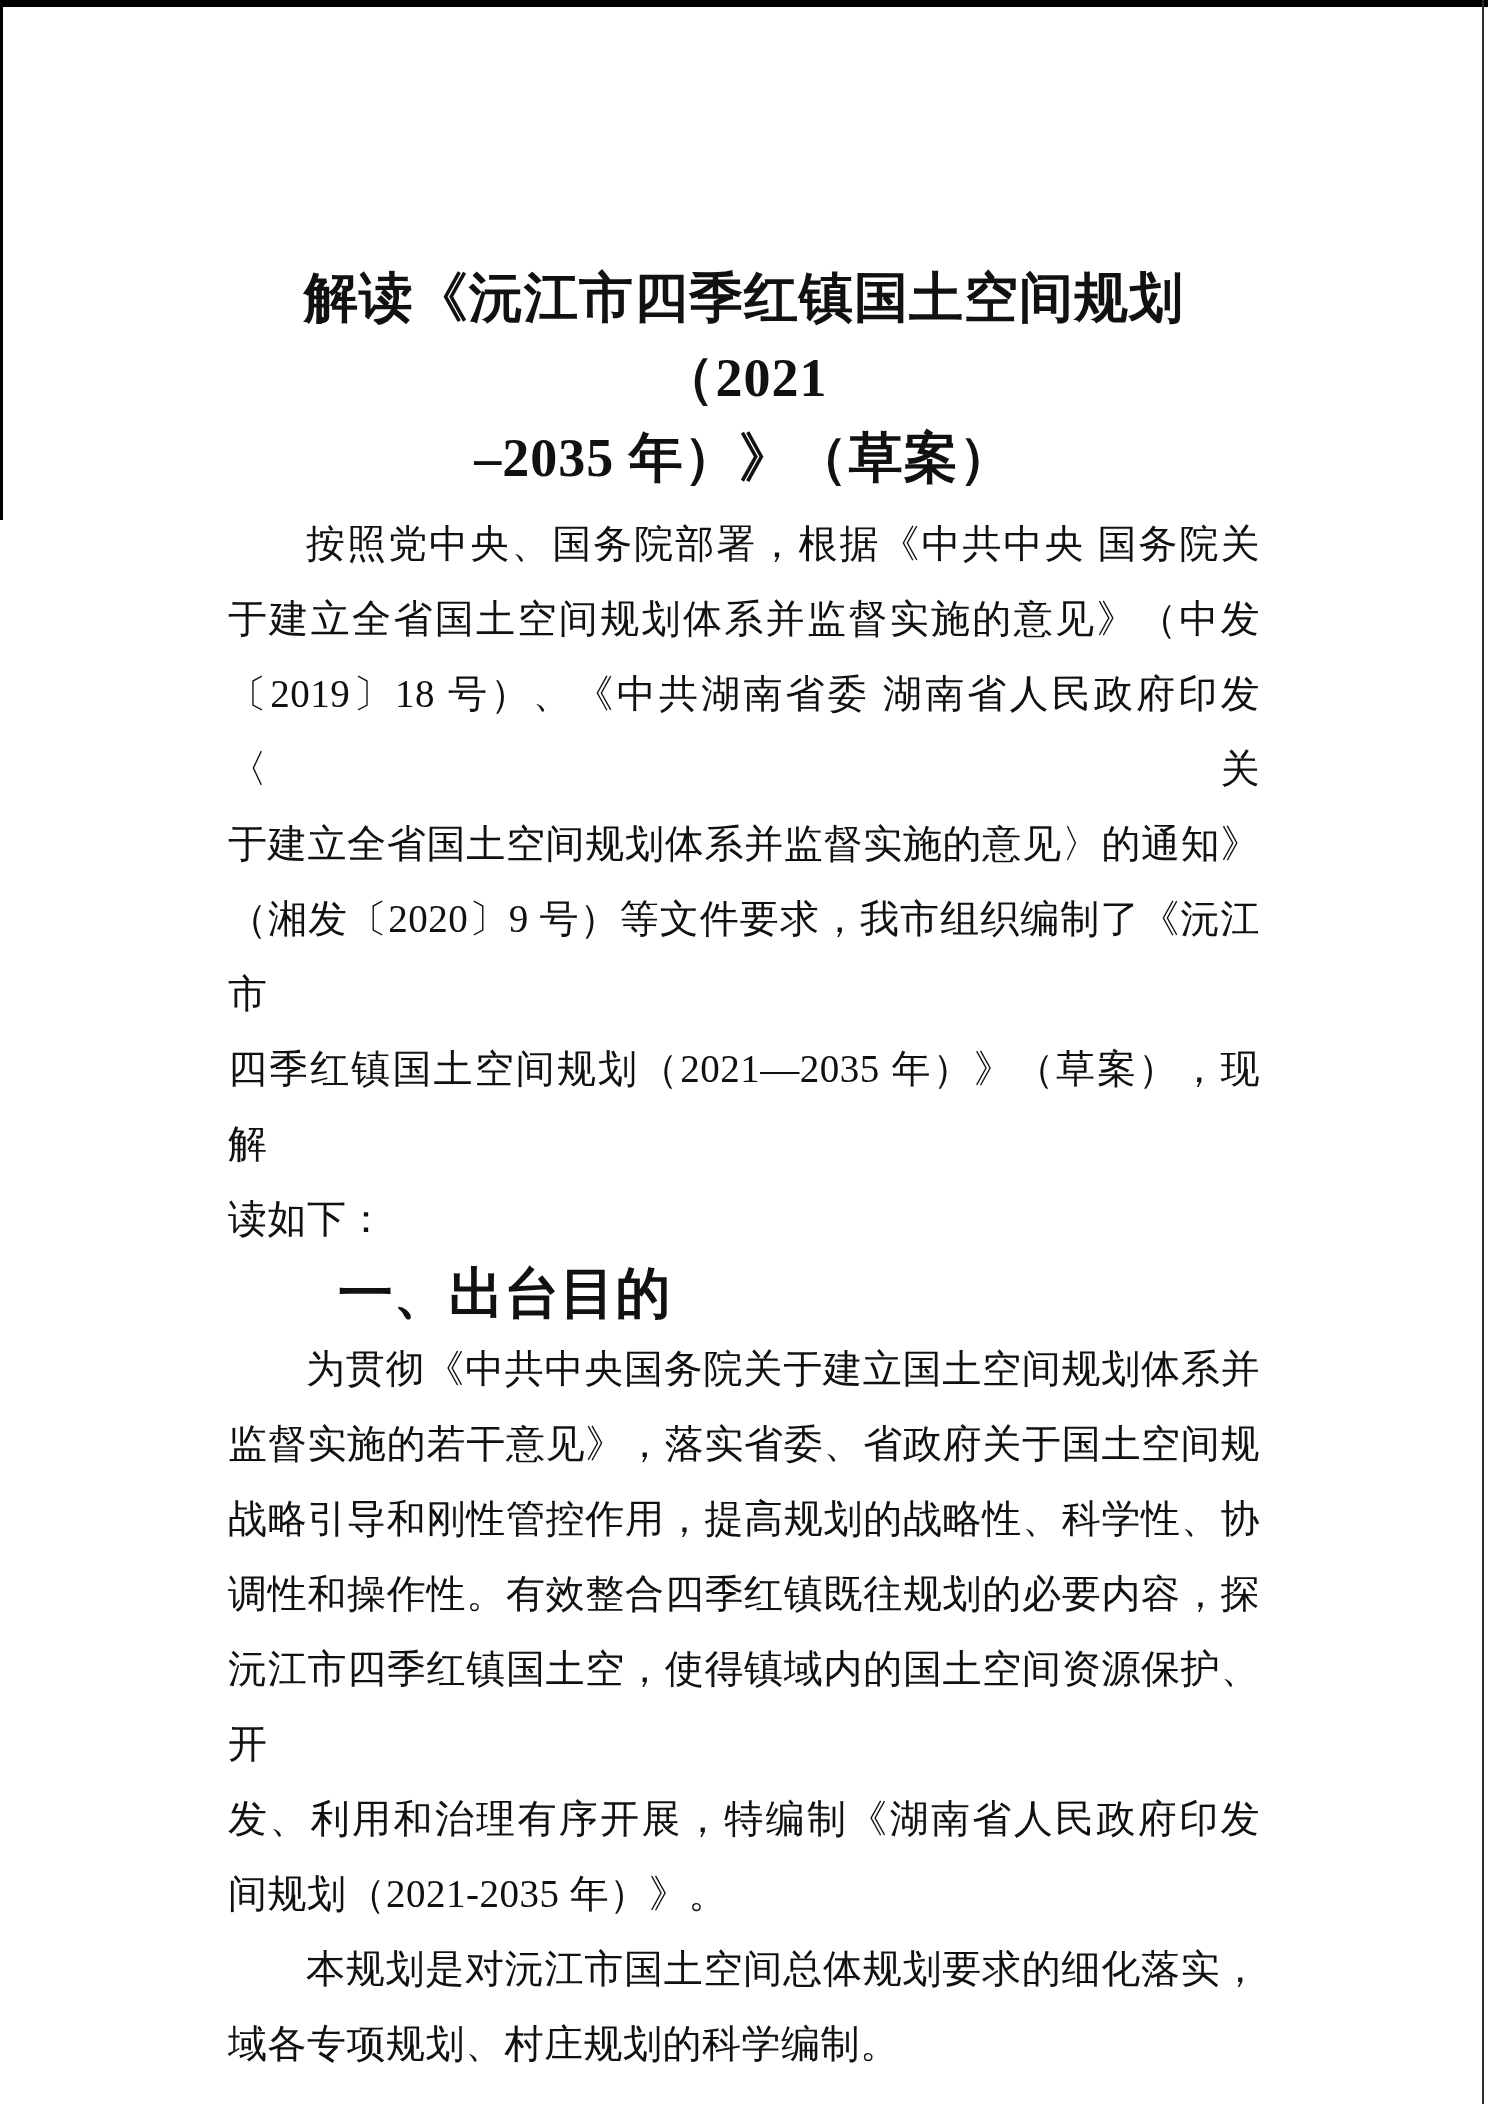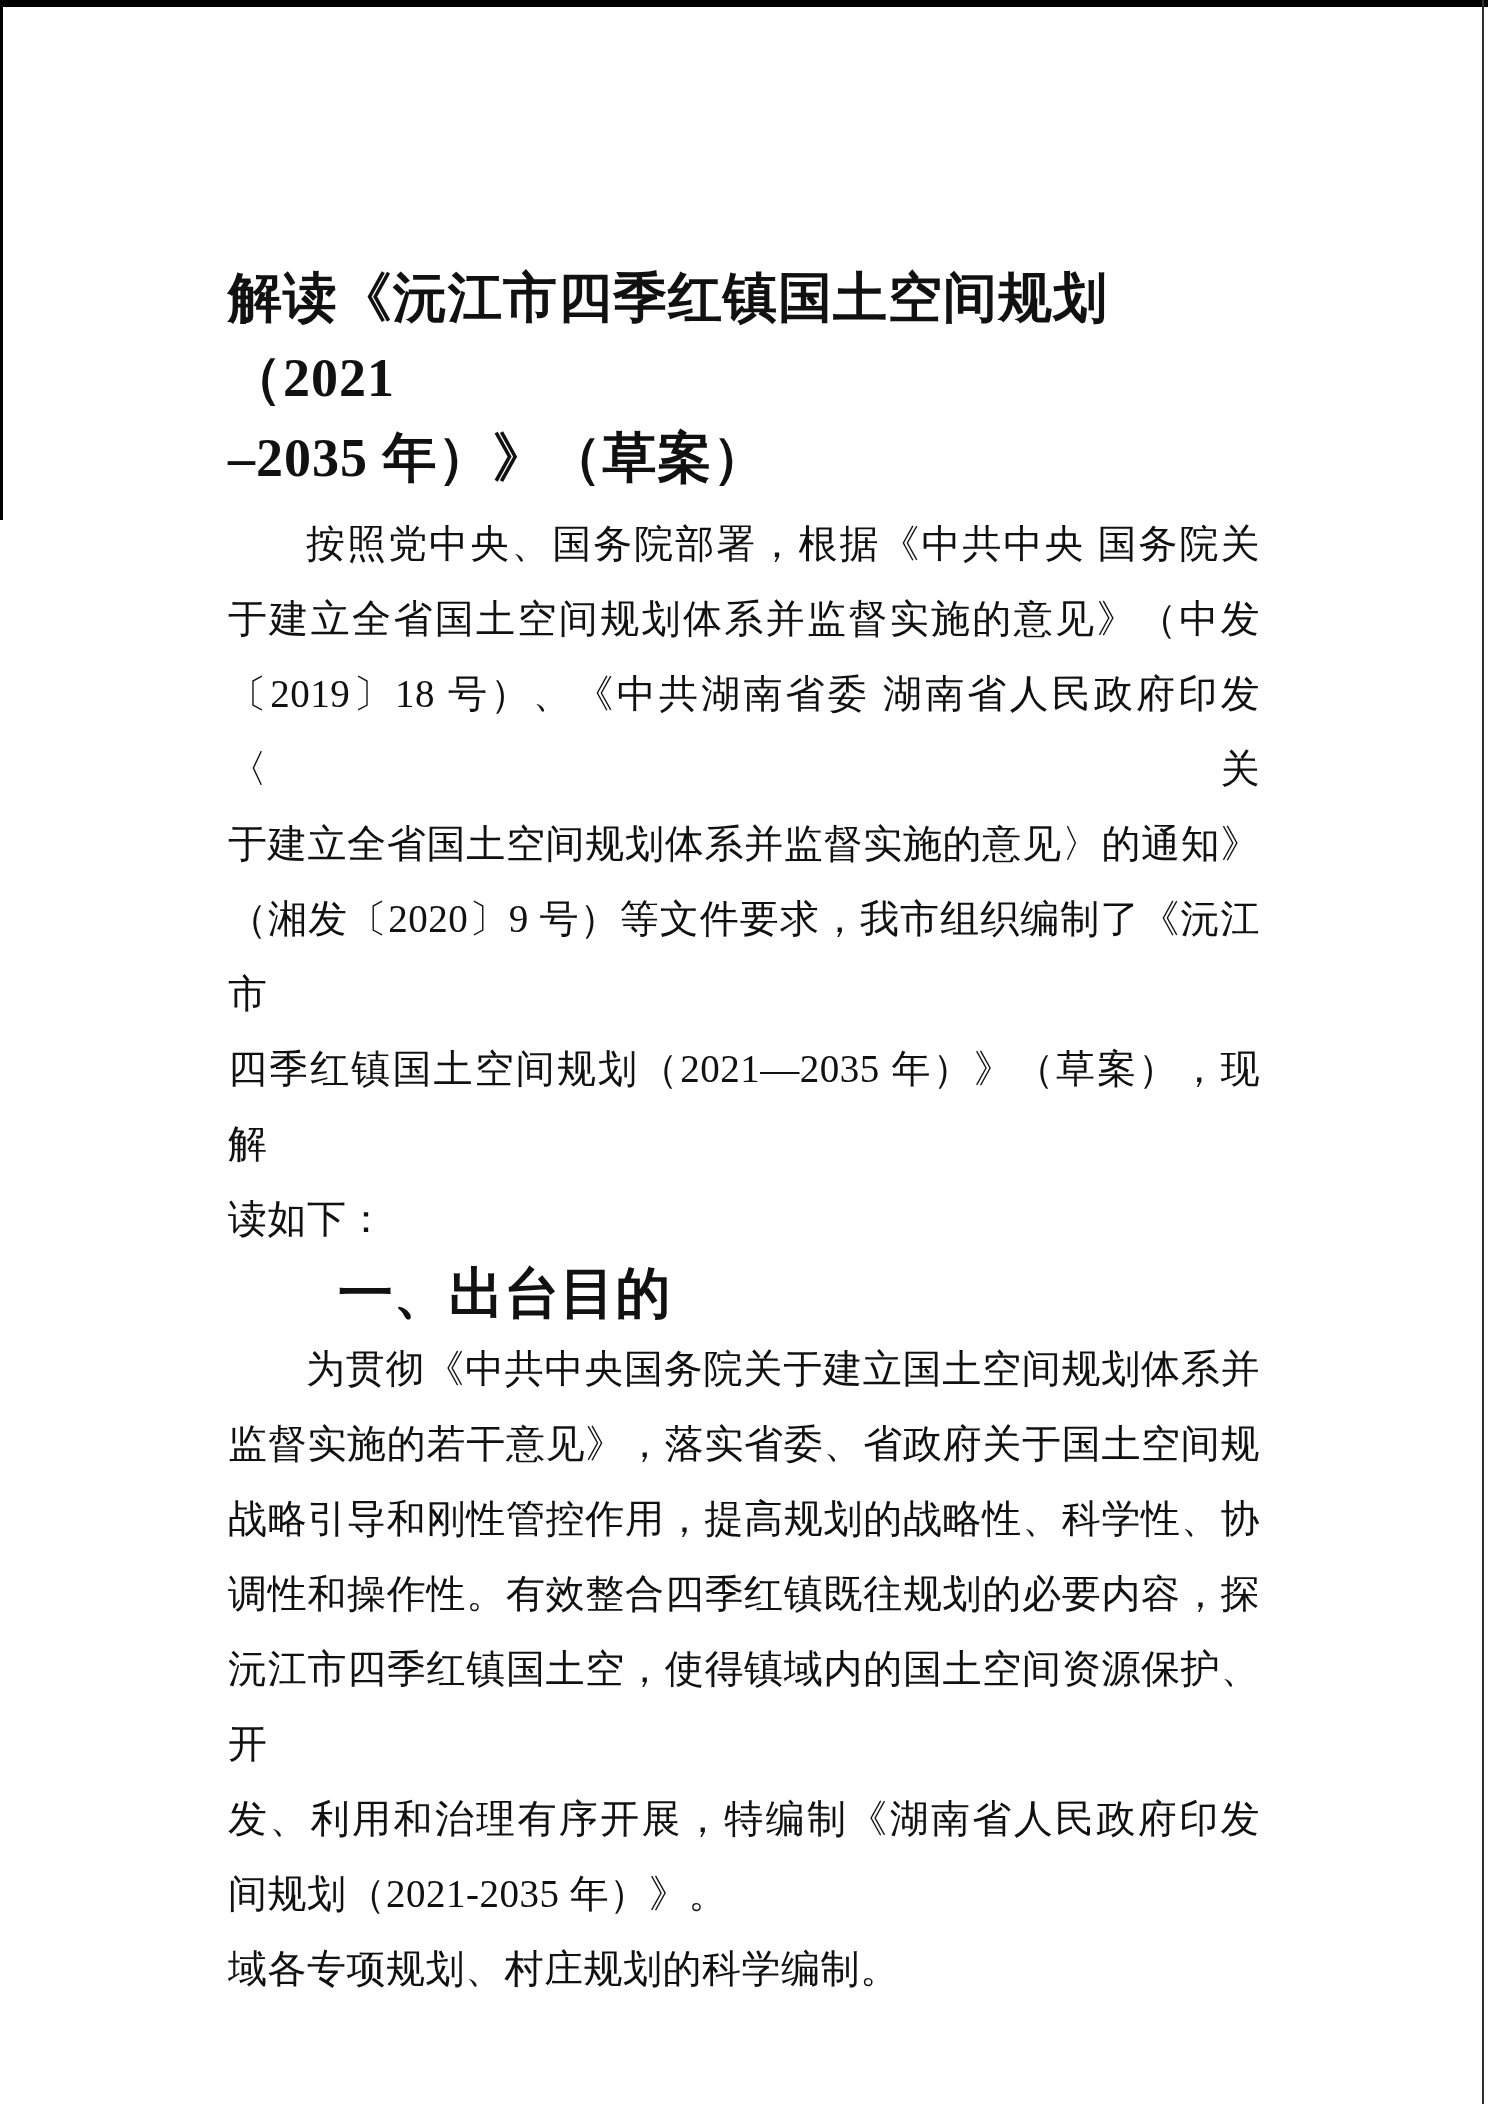--- a/index.html
+++ b/index.html
@@ -37,20 +37,21 @@
   }
   .doc-title {
     position: absolute;
     left: 228px;
     top: 258px;
     width: 1032px;
     margin: 0;
     font-size: 54px;
     line-height: 80px;
     font-weight: bold;
+    text-align: center;
     letter-spacing: 1px;
   }
   .doc-body {
     position: absolute;
     left: 228px;
     top: 506px;
     width: 1032px;
     font-size: 39px;
     line-height: 75px;
   }
@@ -98,16 +99,17 @@
     <div class="line">四季红镇国土空间规划（2021—2035 年）》（草案），现解</div>
     <div class="line short">读如下：</div>
     <div class="line heading indent">一、出台目的</div>
     <div class="line indent">为贯彻《中共中央国务院关于建立国土空间规划体系并</div>
     <div class="line">监督实施的若干意见》，落实省委、省政府关于国土空间规</div>
     <div class="line">战略引导和刚性管控作用，提高规划的战略性、科学性、协</div>
     <div class="line">调性和操作性。有效整合四季红镇既往规划的必要内容，探</div>
     <div class="line">沅江市四季红镇国土空，使得镇域内的国土空间资源保护、开</div>
     <div class="line">发、利用和治理有序开展，特编制《湖南省人民政府印发</div>
     <div class="line short">间规划（2021-2035 年）》。</div>
+    <div class="line indent">本规划是对沅江市国土空间总体规划要求的细化落实，</div>
     <div class="line short">域各专项规划、村庄规划的科学编制。</div>
   </div>
 
 </div>
 
 </body></html>

